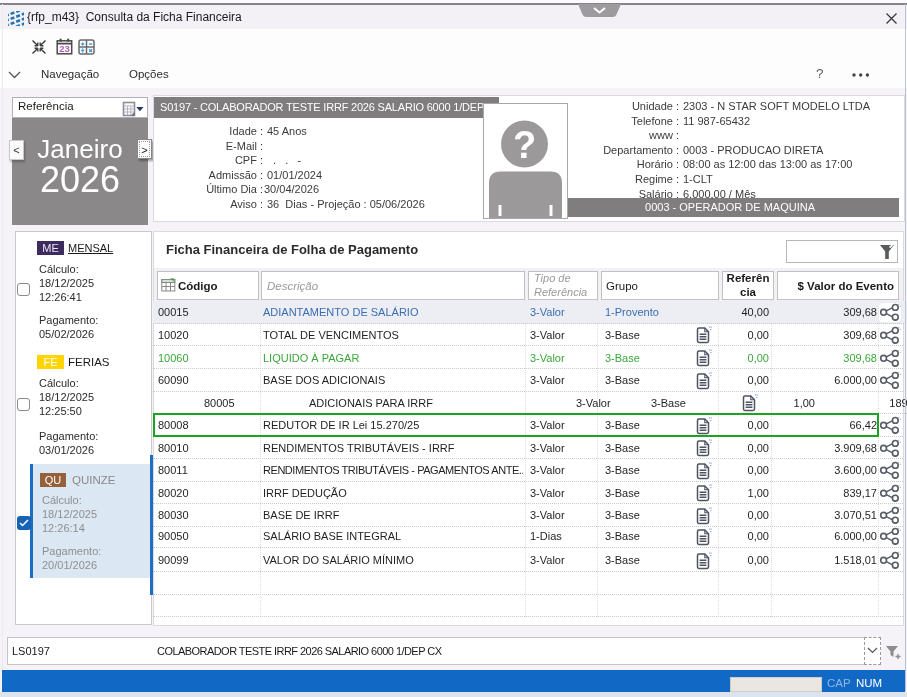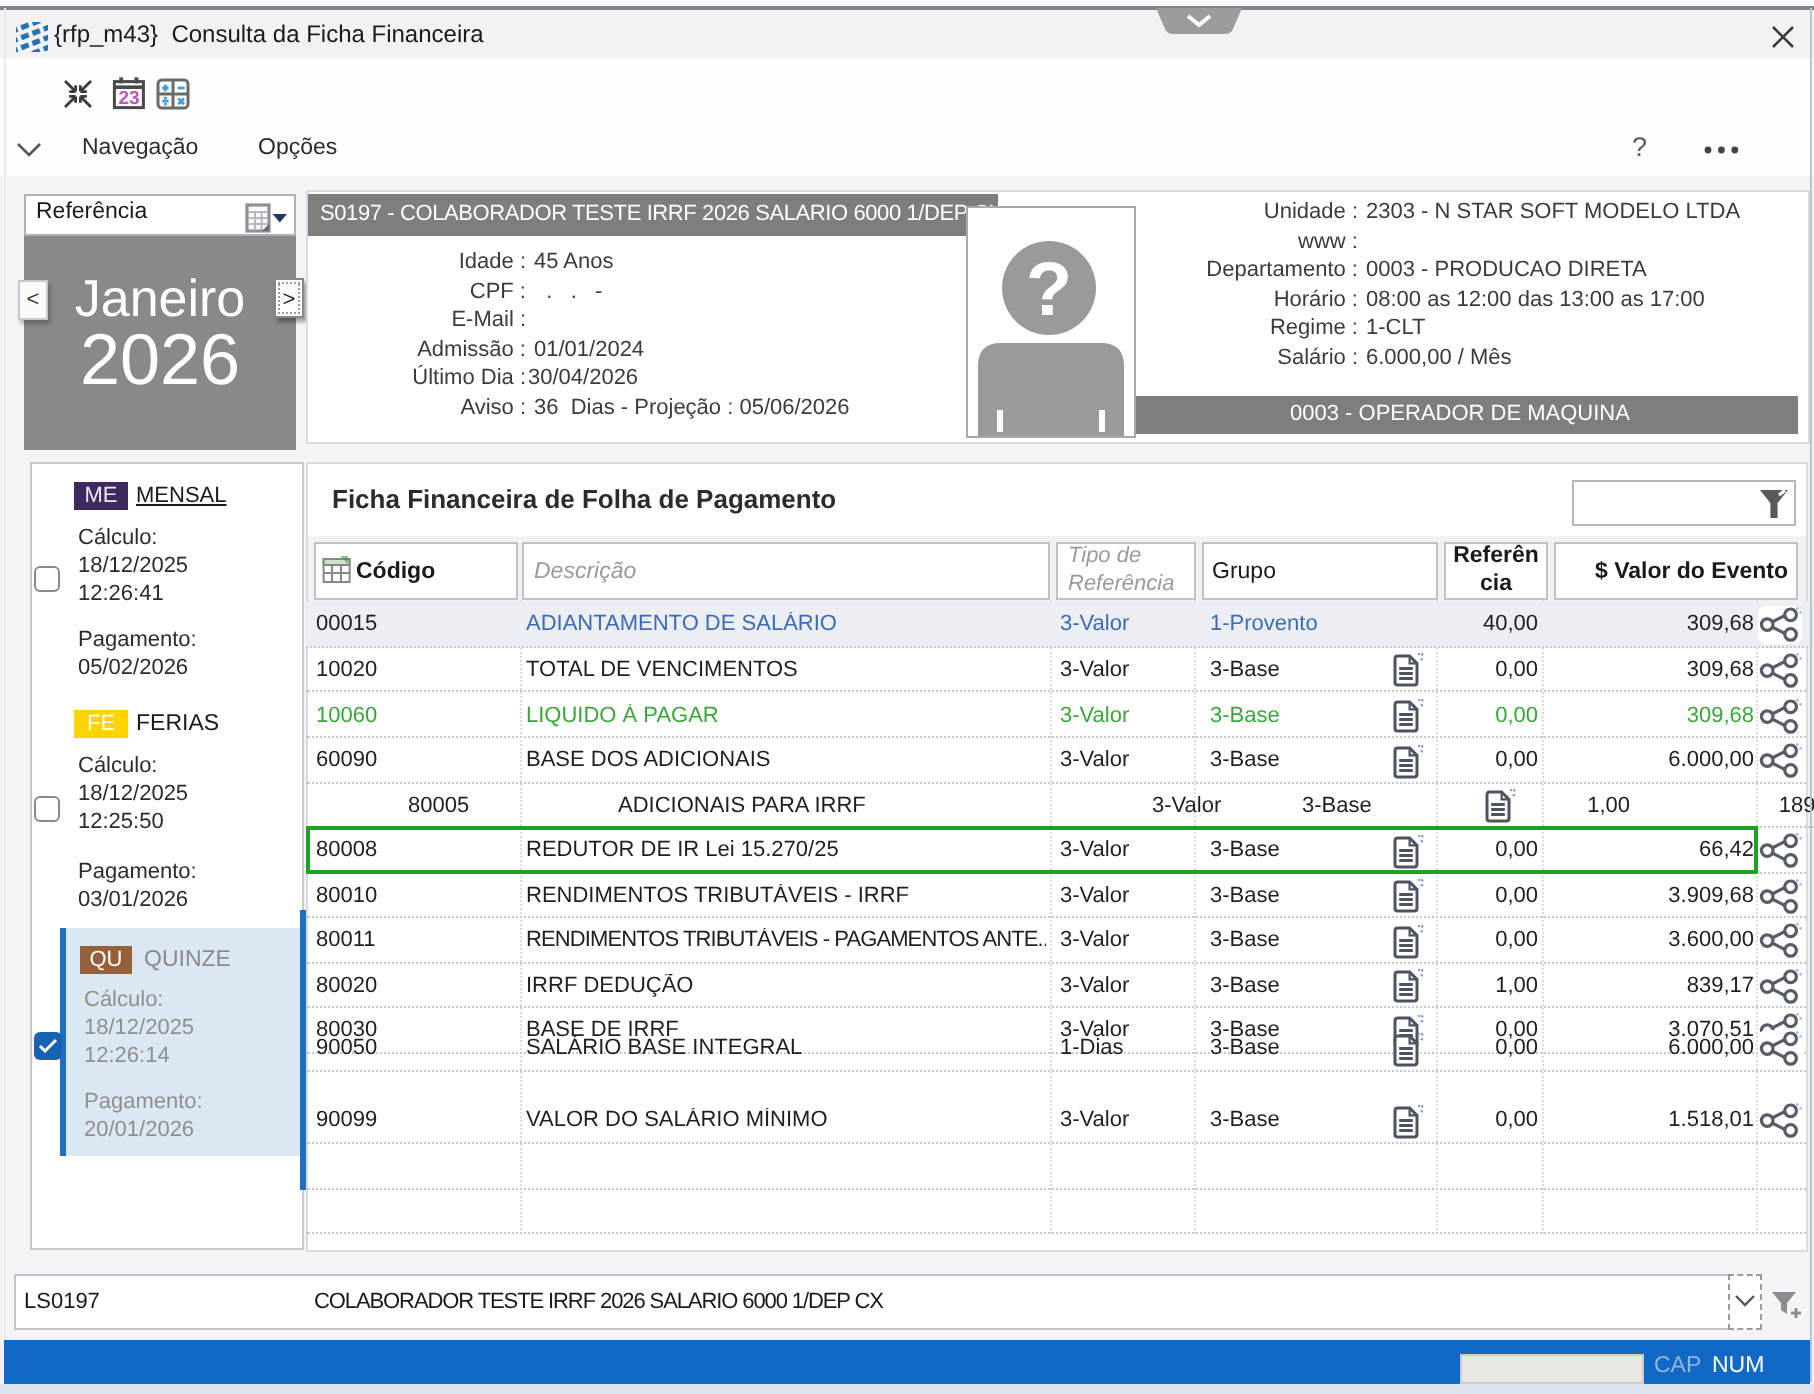--- a/index.html
+++ b/index.html
@@ -118,26 +118,26 @@
 <div class="abs grayb" style="left:154px;top:97px;width:345px;height:21px;overflow:hidden;white-space:nowrap;padding:4px 0 0 6px;font-size:11px;letter-spacing:-0.2px;">S0197 - COLABORADOR TESTE IRRF 2026 SALARIO 6000 1/DEP CX</div>
 
 <div class="abs" style="left:160px;top:124px;width:320px;">
   <table style="border-collapse:collapse;font-size:11px;color:#3b3b3b;line-height:14.6px;width:100%;">
     <tbody>
         <tr>
           <td style="text-align:right;width:103px;white-space:nowrap;">Idade :</td>
           <td style="padding-left:4px;">45 Anos</td>
         </tr>
     <tr>
+          <td style="text-align:right;">E-Mail :</td>
+          <td></td>
+        </tr>
+    <tr>
           <td style="text-align:right;">CPF :</td>
           <td style="padding-left:4px;">&nbsp;&nbsp;.&nbsp;&nbsp;&nbsp;.&nbsp;&nbsp;&nbsp;-</td>
-        </tr>
-    <tr>
-          <td style="text-align:right;">E-Mail :</td>
-          <td></td>
         </tr>
     <tr>
           <td style="text-align:right;">Admissão :</td>
           <td style="padding-left:4px;">01/01/2024</td>
         </tr>
     <tr>
           <td style="text-align:right;">Último Dia :</td>
           <td style="padding-left:1px;">30/04/2026</td>
         </tr>
     <tr>
@@ -147,20 +147,24 @@
   </tbody>
     </table>
 </div>
 
 <div class="abs" style="left:560px;top:99px;width:345px;z-index:5;">
   <table style="border-collapse:collapse;font-size:11px;color:#3b3b3b;line-height:14.6px;width:100%;">
     <tbody>
         <tr>
           <td style="text-align:right;width:119px;white-space:nowrap;">Unidade :</td>
           <td style="padding-left:4px;">2303 - N STAR SOFT MODELO LTDA</td>
+        </tr>
+    <tr>
+          <td style="text-align:right;">Telefone :</td>
+          <td style="padding-left:4px;">11 987-65432</td>
         </tr>
     <tr>
           <td style="text-align:right;">www :</td>
           <td></td>
         </tr>
     <tr>
           <td style="text-align:right;">Departamento :</td>
           <td style="padding-left:4px;">0003 - PRODUCAO DIRETA</td>
         </tr>
     <tr>
@@ -470,21 +474,21 @@
     <svg class="shr" width="22" height="19" viewBox="0 0 22 19">
       <g fill="#fff" stroke="#575c66" stroke-width="1.6">
         <path d="M6.8 8.1 L14.2 4.4 M6.8 10.4 L14.2 14.1"></path>
         <circle cx="4.6" cy="9.3" r="2.9"></circle>
         <circle cx="16.3" cy="4.4" r="2.9"></circle>
         <circle cx="16.3" cy="14.2" r="2.9"></circle>
       </g>
       <path d="M19.2 1.2 l1.1 0 M20.8 3 l1 0.4" stroke="#8babe4" stroke-width="1.1"></path>
     </svg>
   </div>
-<div class="row" style="top:513px;padding-left:32px;">
+<div class="row" style="top:525px;padding-left:32px;">
     <span class="code">90050</span>
     <span class="desc">SALÁRIO BASE INTEGRAL</span>
     <span class="tipo">1-Dias</span>
     <span class="grp">3-Base</span>
     <svg class="doc" width="17" height="18" viewBox="0 0 17 18">
       <path d="M2.5 3.4 Q2.5 2 3.9 2 L9.8 2 L13.5 5.7 L13.5 15.1 Q13.5 16.5 12.1 16.5 L3.9 16.5 Q2.5 16.5 2.5 15.1 Z" fill="#fff" stroke="#4d5360" stroke-width="1.5"></path>
       <path d="M9.8 2 L9.8 5.7 L13.5 5.7" fill="none" stroke="#4d5360" stroke-width="1.1"></path>
       <path d="M4.6 8.3 H11.4 M4.6 10.8 H11.4 M4.6 13.3 H11.4" stroke="#4d5360" stroke-width="1.5"></path>
       <path d="M14 1 l1 0 M15.8 0.6 l0.6 1.2 M15.3 3.4 l1.2 0.4" stroke="#7d9fe0" stroke-width="1.1"></path>
     </svg>

